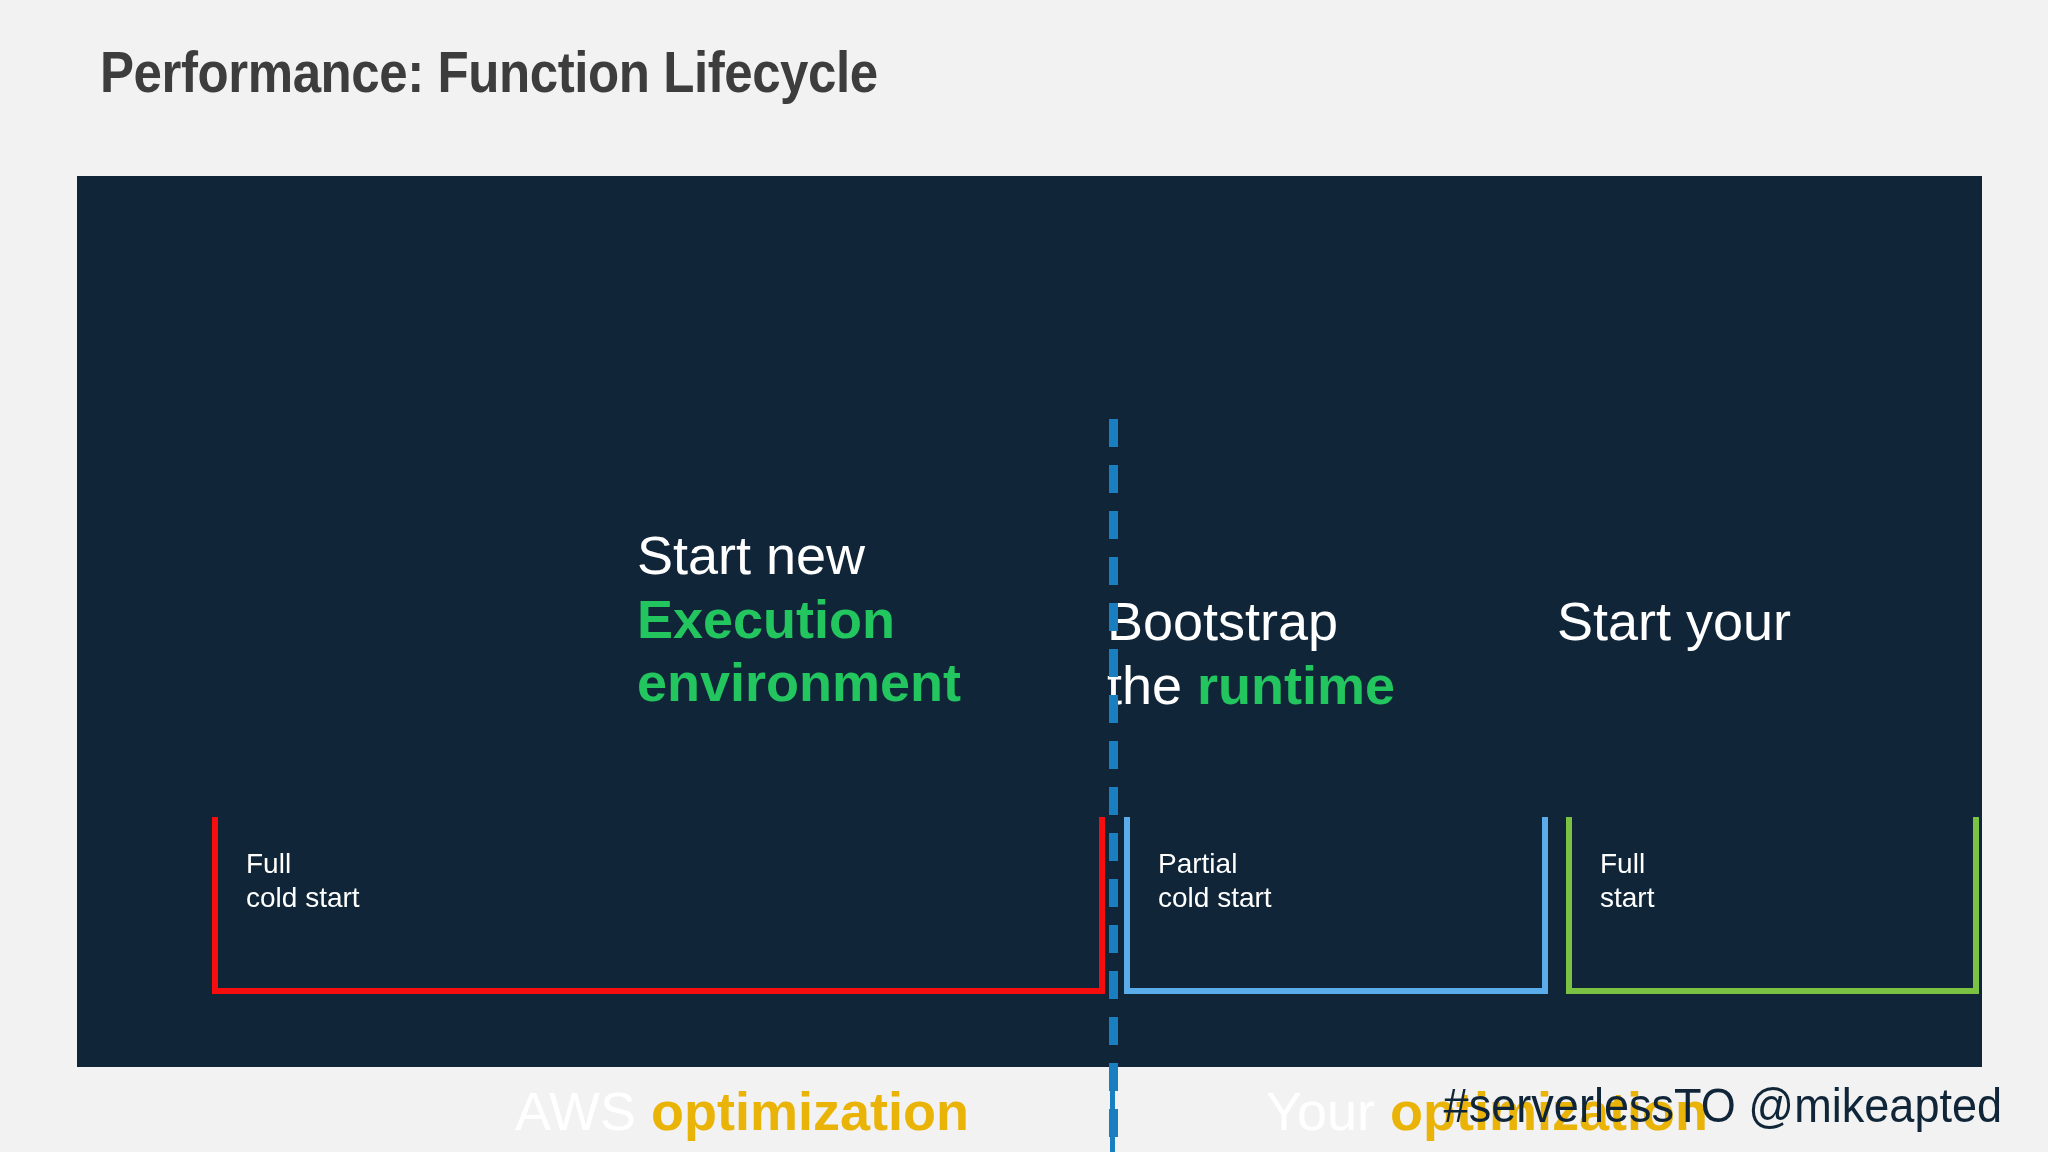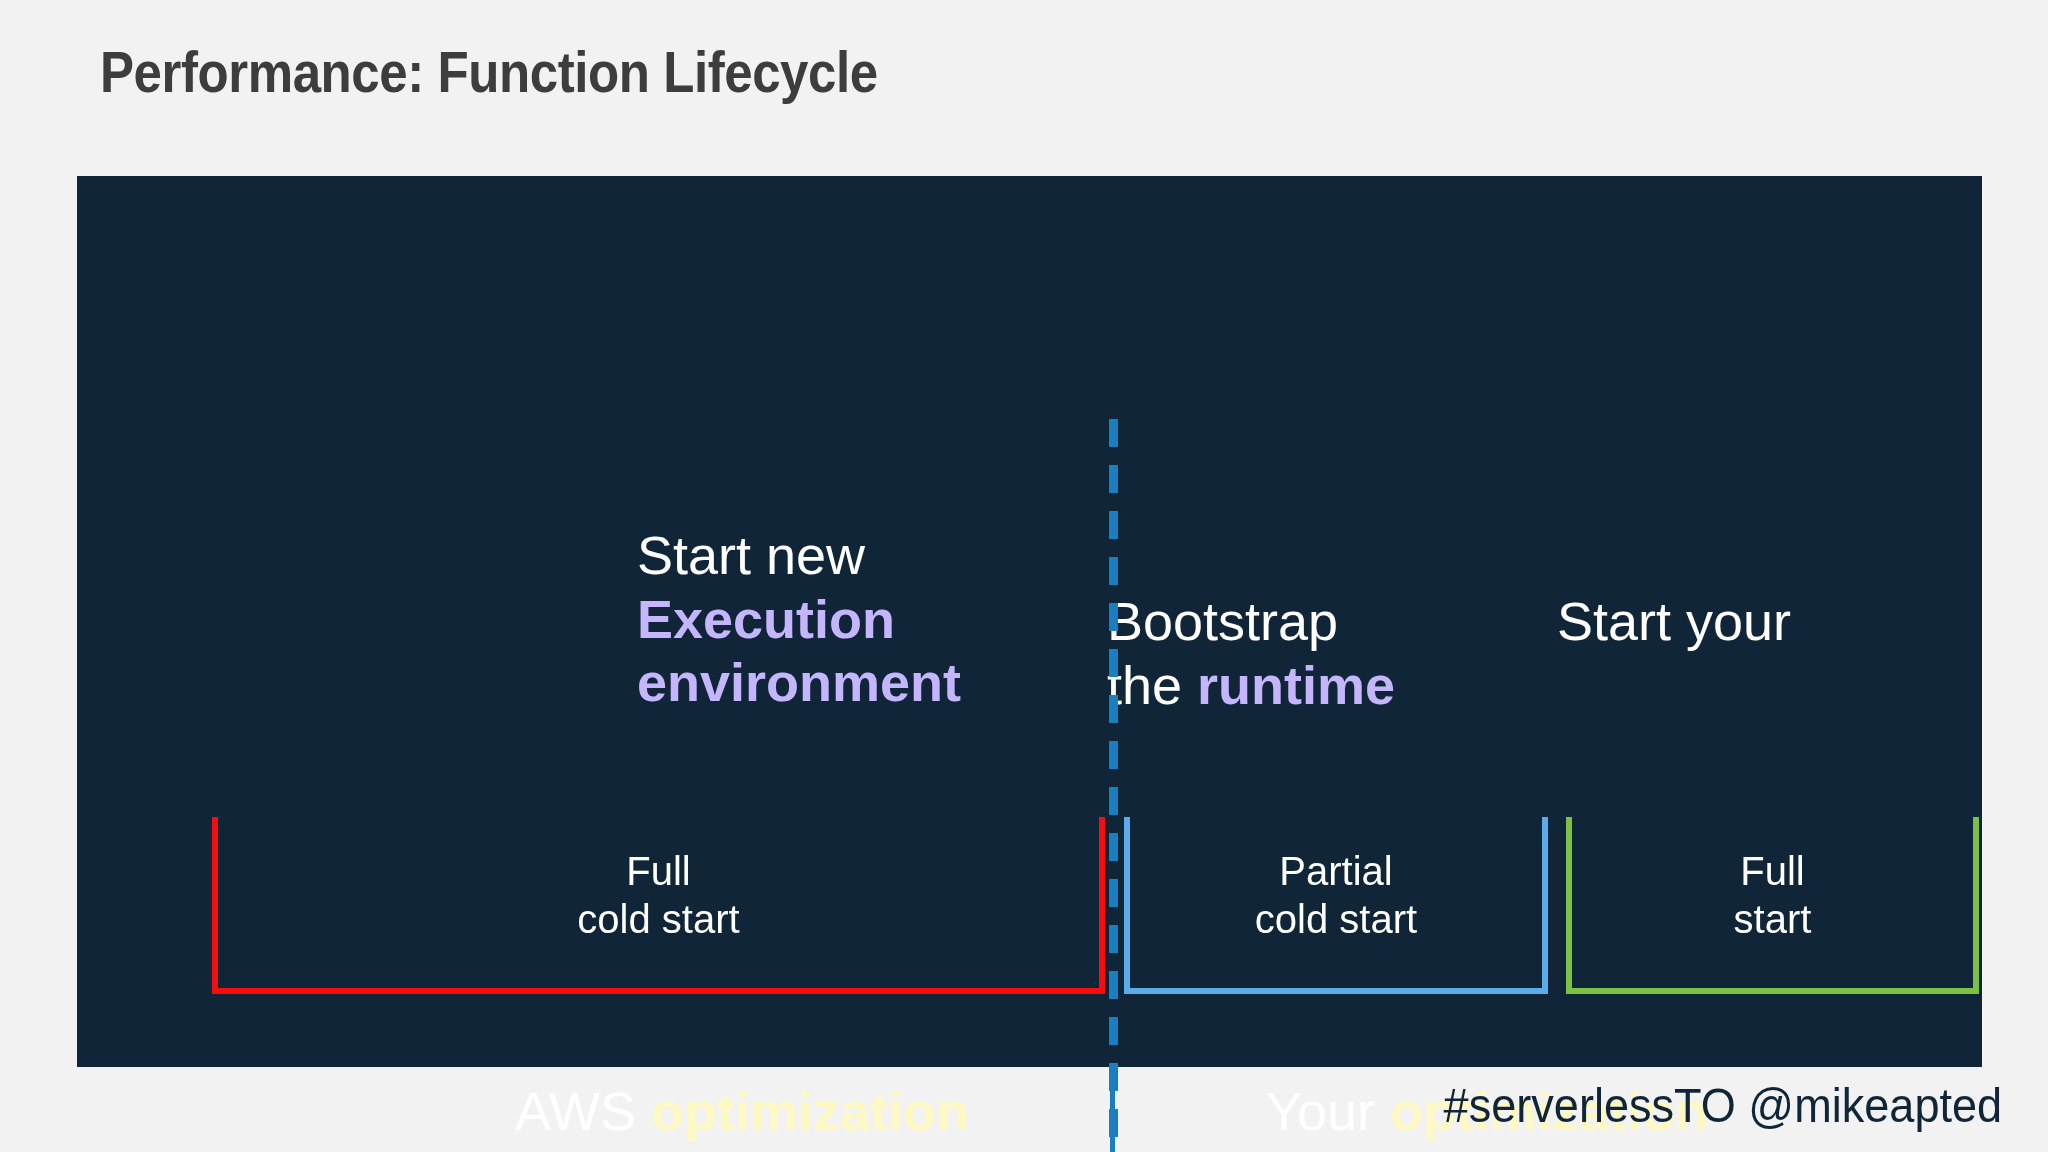--- a/index.html
+++ b/index.html
@@ -49,21 +49,21 @@
     height: 100%;
   }
 
   .col {
     position: absolute;
     color: #ffffff;
     font-size: 54px;
     line-height: 1.18;
   }
   .col .hl {
-    color: #c4b5fd;
+    color: #22c55e;
     font-weight: bold;
   }
   .col .line {
     display: block;
     white-space: nowrap;
   }
 
   
   #col-download   { left: 128px;  width: 420px; top: 414px; }
   #col-execution  { left: 560px;  width: 430px; top: 348px; }
@@ -111,44 +111,45 @@
     height: 177px;
     border-color: #7cc242;
     border-width: 0 6px 6px 6px;
   }
 
   .bracket-label {
     position: absolute;
     top: 30px;
     left: 0;
     width: 100%;
-    text-align: center;
+    text-align: left;
     color: #ffffff;
-    font-size: 40px;
+    font-size: 28px;
     line-height: 1.2;
+    padding-left: 28px;
   }
   .bracket-label .line { display: block; white-space: nowrap; }
 
   
   .opt-row {
     position: absolute;
     top: 908px;
     left: 0;
     width: 100%;
     height: 70px;
   }
   .opt {
     position: absolute;
     text-align: center;
     color: #ffffff;
     font-size: 54px;
     white-space: nowrap;
     line-height: 1;
   }
-  .opt .hl { color: #fef9c3; font-weight: bold; }
+  .opt .hl { color: #eab308; font-weight: bold; }
   #opt-aws  { left: 300px;  width: 730px; }
   #opt-your { left: 1045px; width: 730px; }
 
   
   .opt-sep {
     position: absolute;
     left: 1033px;
     top: 892px;
     width: 5px;
     height: 86px;

